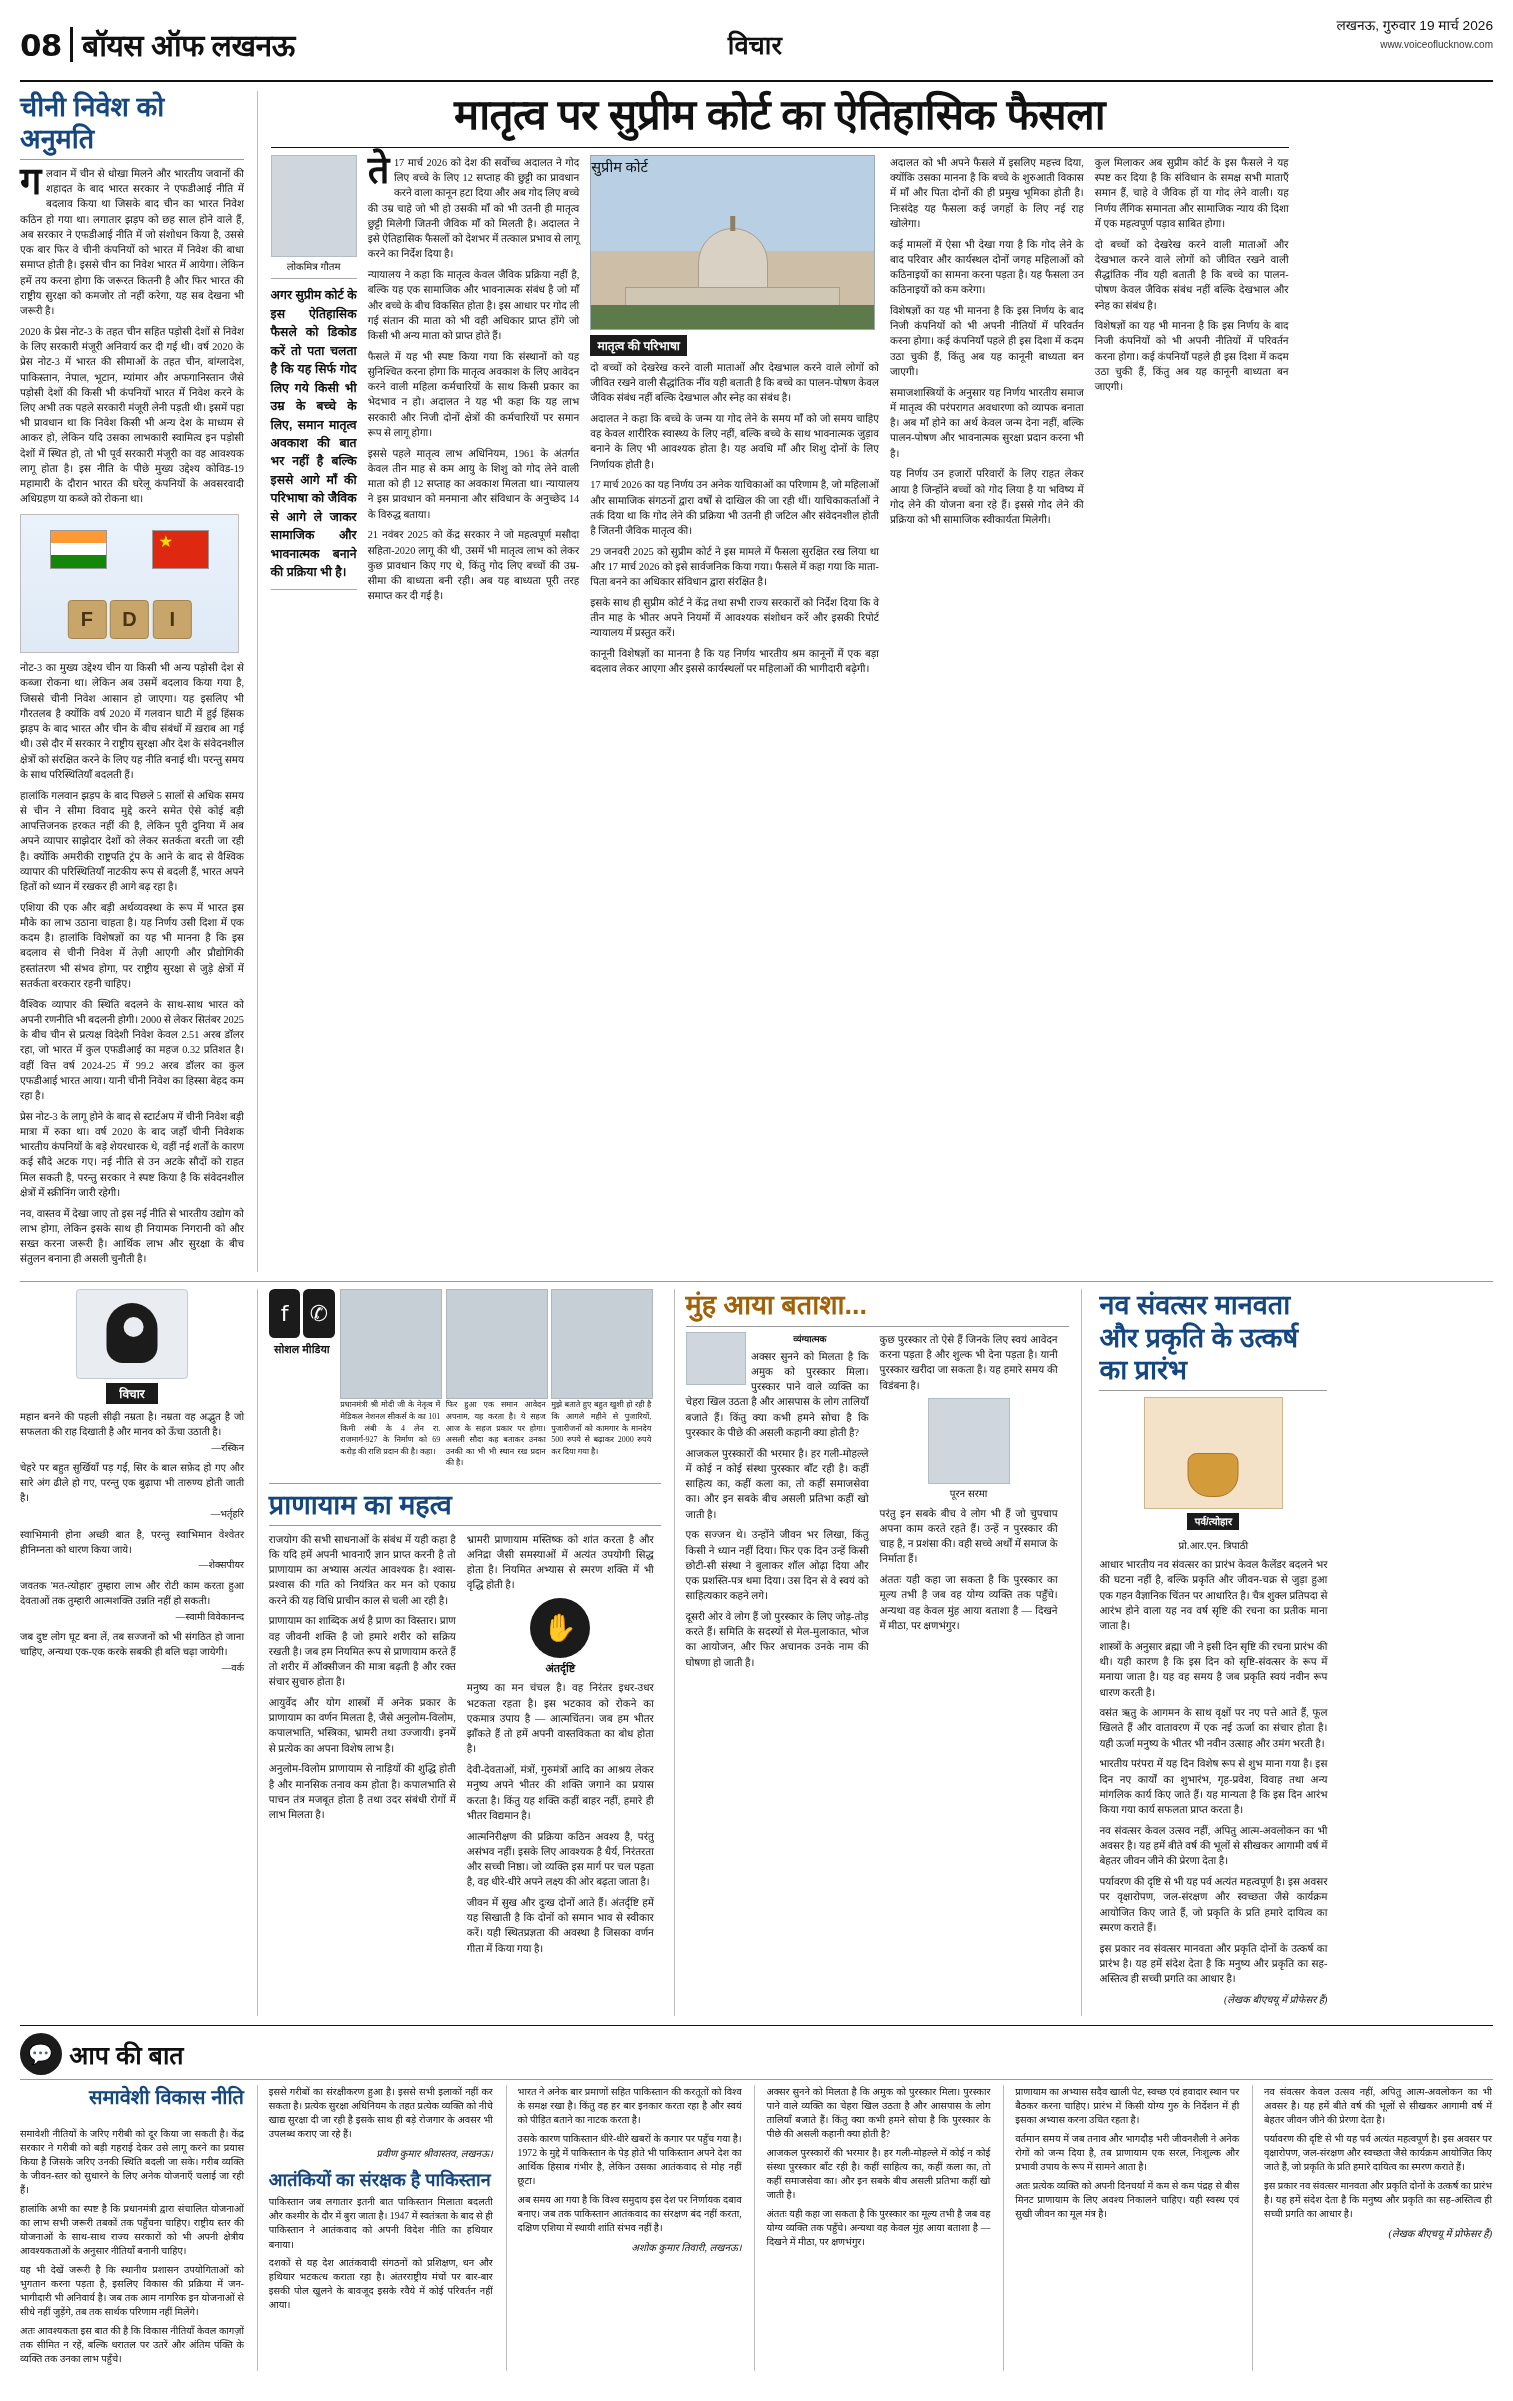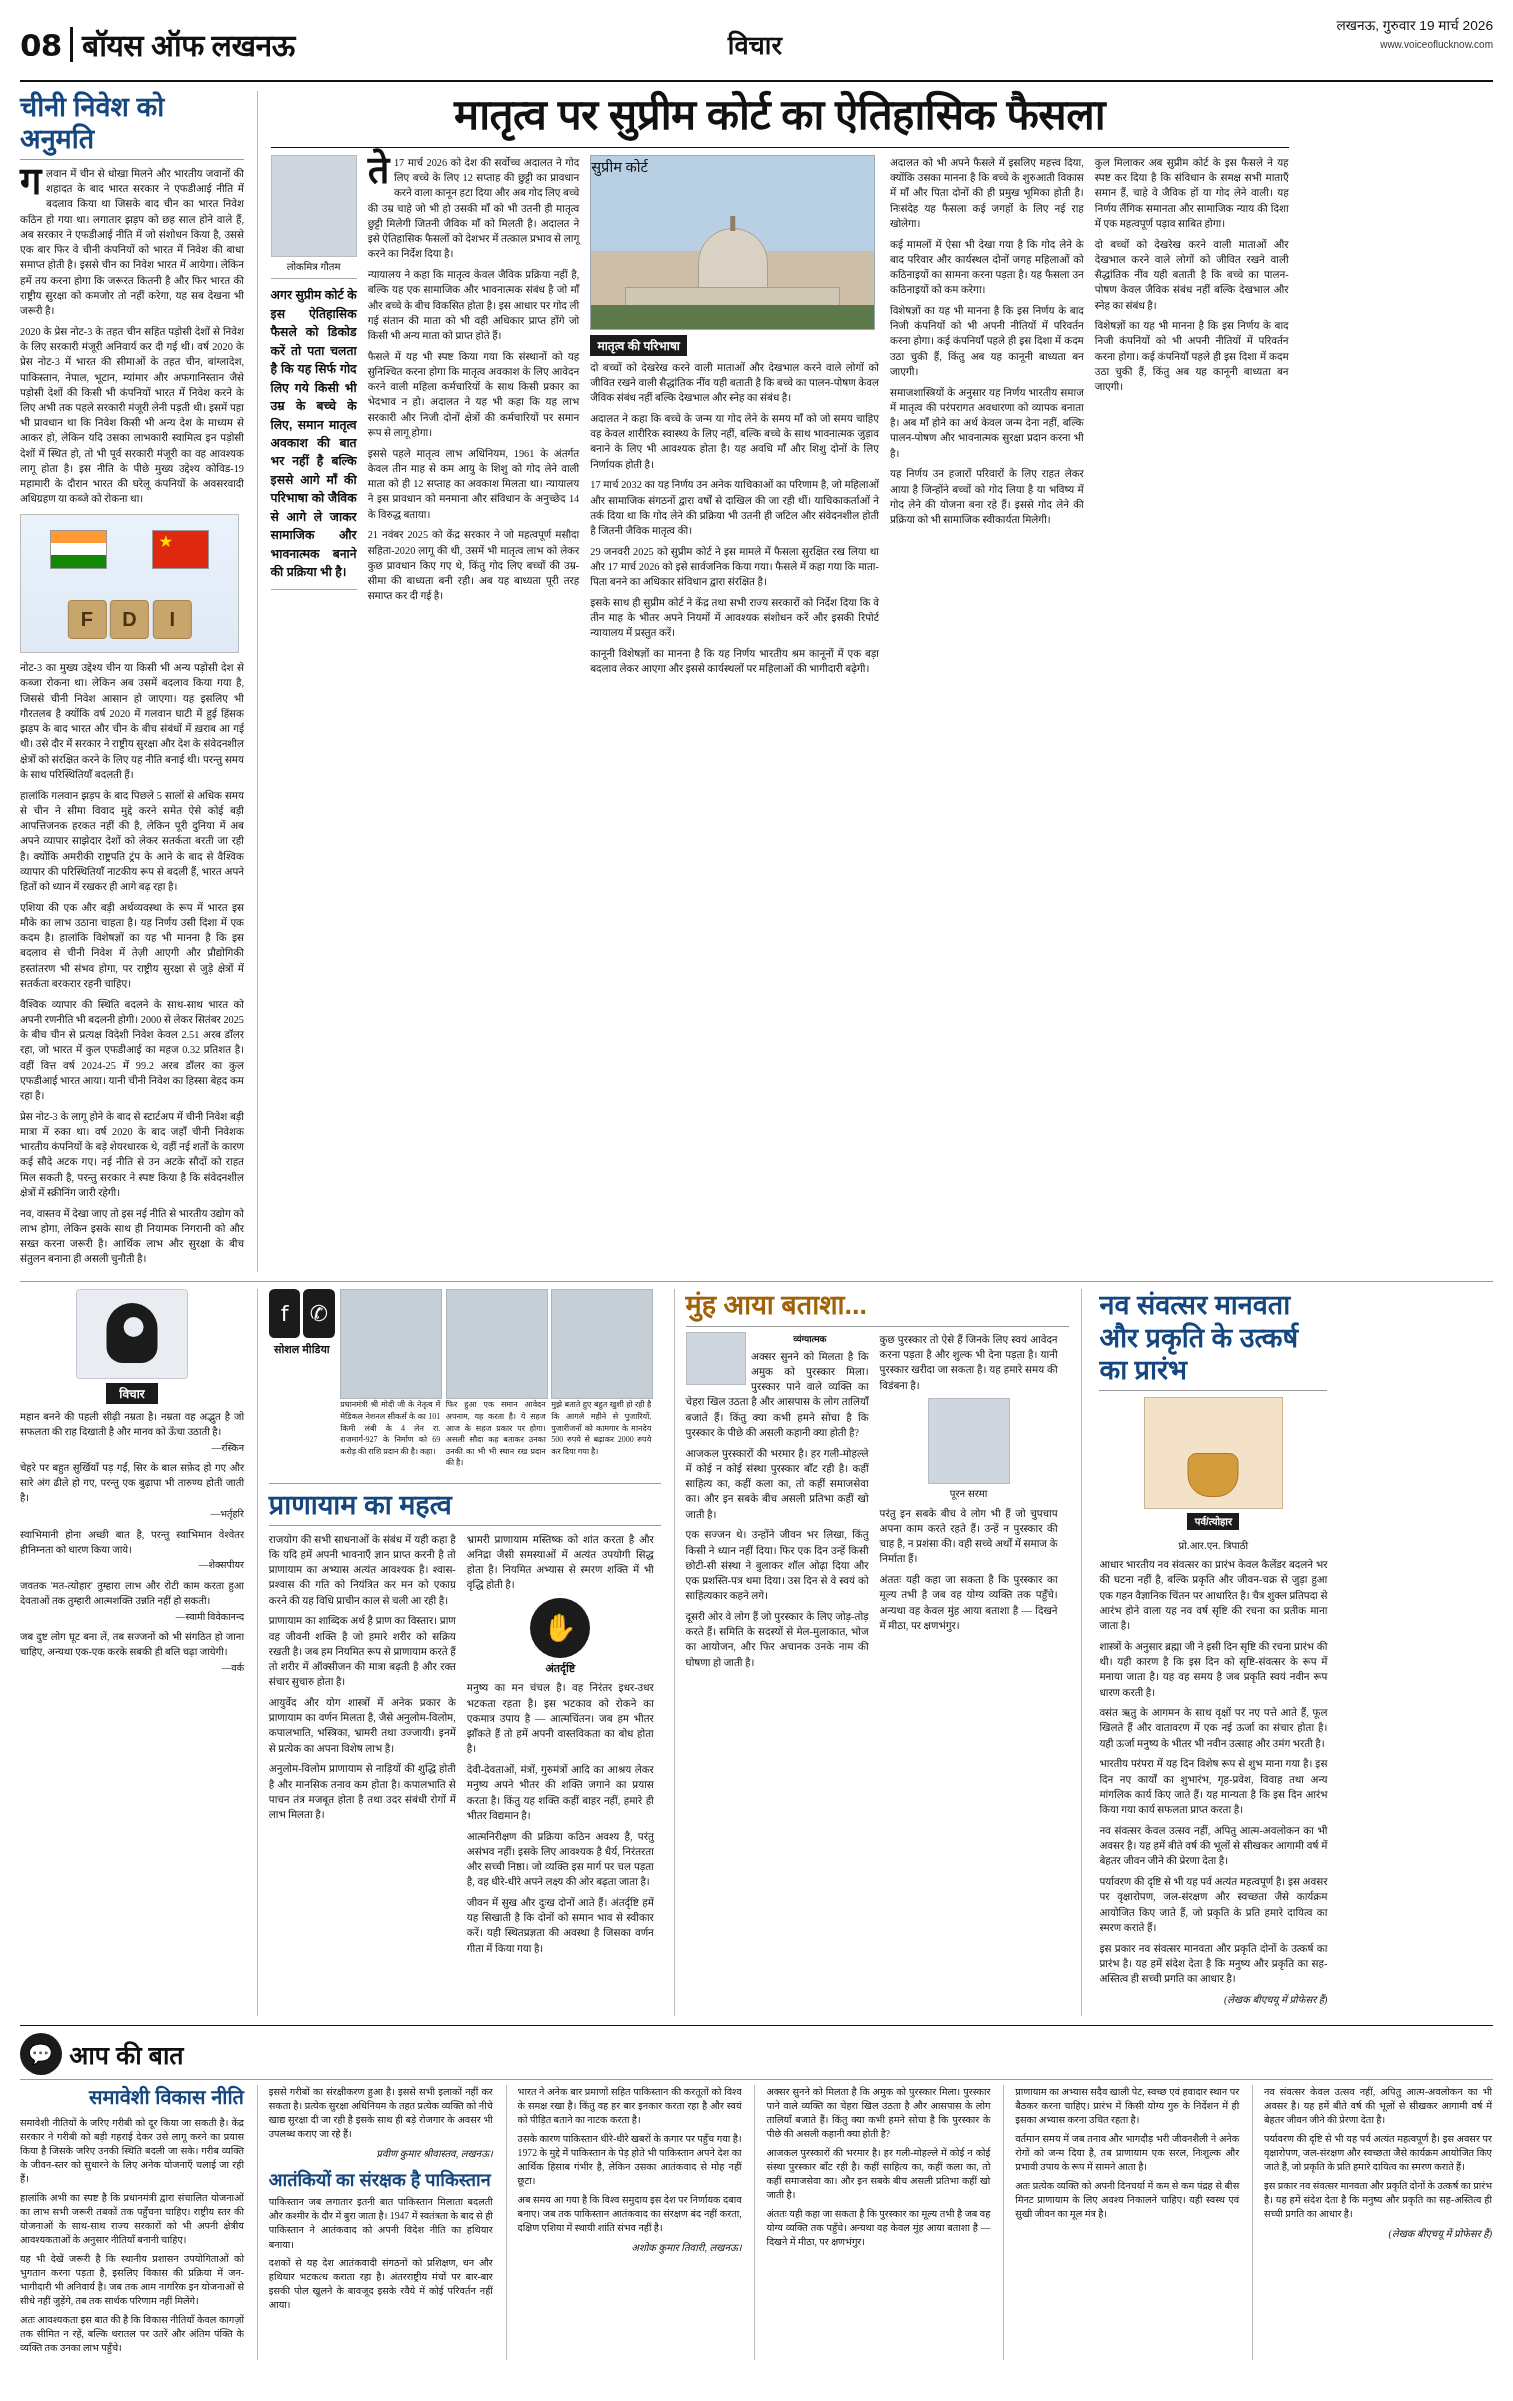--- a/index.html
+++ b/index.html
@@ -230,21 +230,21 @@
               <div class="sc-dome"></div>
               <div class="sc-base"></div>
               <div class="sc-trees"></div>
               <div class="cap">सुप्रीम कोर्ट</div>
             </div>
             <div style="margin-top:5.5px;">
               <span class="inset-title">मातृत्व की परिभाषा</span>
             </div>
             <p class="body">दो बच्चों को देखरेख करने वाली माताओं और देखभाल करने वाले लोगों को जीवित रखने वाली सैद्धांतिक नींव यही बताती है कि बच्चे का पालन-पोषण केवल जैविक संबंध नहीं बल्कि देखभाल और स्नेह का संबंध है।</p>
             <p class="body">अदालत ने कहा कि बच्चे के जन्म या गोद लेने के समय माँ को जो समय चाहिए वह केवल शारीरिक स्वास्थ्य के लिए नहीं, बल्कि बच्चे के साथ भावनात्मक जुड़ाव बनाने के लिए भी आवश्यक होता है। यह अवधि माँ और शिशु दोनों के लिए निर्णायक होती है।</p>
-            <p class="body">17 मार्च 2032 का यह निर्णय उन अनेक याचिकाओं का परिणाम है, जो महिलाओं और सामाजिक संगठनों द्वारा वर्षों से दाखिल की जा रही थीं। याचिकाकर्ताओं ने तर्क दिया था कि गोद लेने की प्रक्रिया भी उतनी ही जटिल और संवेदनशील होती है जितनी जैविक मातृत्व की।</p>
+            <p class="body">17 मार्च 2026 का यह निर्णय उन अनेक याचिकाओं का परिणाम है, जो महिलाओं और सामाजिक संगठनों द्वारा वर्षों से दाखिल की जा रही थीं। याचिकाकर्ताओं ने तर्क दिया था कि गोद लेने की प्रक्रिया भी उतनी ही जटिल और संवेदनशील होती है जितनी जैविक मातृत्व की।</p>
             <p class="body">29 जनवरी 2025 को सुप्रीम कोर्ट ने इस मामले में फैसला सुरक्षित रख लिया था और 17 मार्च 2026 को इसे सार्वजनिक किया गया। फैसले में कहा गया कि माता-पिता बनने का अधिकार संविधान द्वारा संरक्षित है।</p>
             <p class="body">इसके साथ ही सुप्रीम कोर्ट ने केंद्र तथा सभी राज्य सरकारों को निर्देश दिया कि वे तीन माह के भीतर अपने नियमों में आवश्यक संशोधन करें और इसकी रिपोर्ट न्यायालय में प्रस्तुत करें।</p>
             <p class="body">कानूनी विशेषज्ञों का मानना है कि यह निर्णय भारतीय श्रम कानूनों में एक बड़ा बदलाव लेकर आएगा और इससे कार्यस्थलों पर महिलाओं की भागीदारी बढ़ेगी।</p>
           </div>
 
           <div style="width:196px;">
             <p class="body">अदालत को भी अपने फैसले में इसलिए महत्त्व दिया, क्योंकि उसका मानना है कि बच्चे के शुरुआती विकास में माँ और पिता दोनों की ही प्रमुख भूमिका होती है। निःसंदेह यह फैसला कई जगहों के लिए नई राह खोलेगा।</p>
             <p class="body">कई मामलों में ऐसा भी देखा गया है कि गोद लेने के बाद परिवार और कार्यस्थल दोनों जगह महिलाओं को कठिनाइयों का सामना करना पड़ता है। यह फैसला उन कठिनाइयों को कम करेगा।</p>
             <p class="body">विशेषज्ञों का यह भी मानना है कि इस निर्णय के बाद निजी कंपनियों को भी अपनी नीतियों में परिवर्तन करना होगा। कई कंपनियाँ पहले ही इस दिशा में कदम उठा चुकी हैं, किंतु अब यह कानूनी बाध्यता बन जाएगी।</p>
             <p class="body">समाजशास्त्रियों के अनुसार यह निर्णय भारतीय समाज में मातृत्व की परंपरागत अवधारणा को व्यापक बनाता है। अब माँ होने का अर्थ केवल जन्म देना नहीं, बल्कि पालन-पोषण और भावनात्मक सुरक्षा प्रदान करना भी है।</p>
@@ -376,21 +376,21 @@
     <div>
       <div style="display:flex;align-items:center;gap:7.3px;margin-bottom:3.7px;">
         <div class="speech-ic">💬</div>
         <div class="sub-head">आप की बात</div>
       </div>
       <div style="border-bottom:0.9px solid #999;margin:0 0 5.5px 0;"></div>
 
       <div class="colwrap">
         <div style="width:224px;">
           <div class="col-head col-head-blue" style="font-size:20px;text-align:right;">समावेशी विकास नीति</div>
-          <p class="tiny" style="margin-top:7px;">समावेशी नीतियों के जरिए गरीबी को दूर किया जा सकती है। केंद्र सरकार ने गरीबी को बड़ी गहराई देकर उसे लागू करने का प्रयास किया है जिसके जरिए उनकी स्थिति बदली जा सके। गरीब व्यक्ति के जीवन-स्तर को सुधारने के लिए अनेक योजनाएँ चलाई जा रही हैं।</p>
+          <p class="tiny" style="margin-top:18px;">समावेशी नीतियों के जरिए गरीबी को दूर किया जा सकती है। केंद्र सरकार ने गरीबी को बड़ी गहराई देकर उसे लागू करने का प्रयास किया है जिसके जरिए उनकी स्थिति बदली जा सके। गरीब व्यक्ति के जीवन-स्तर को सुधारने के लिए अनेक योजनाएँ चलाई जा रही हैं।</p>
           <p class="tiny">हालांकि अभी का स्पष्ट है कि प्रधानमंत्री द्वारा संचालित योजनाओं का लाभ सभी जरूरी तबकों तक पहुँचना चाहिए। राष्ट्रीय स्तर की योजनाओं के साथ-साथ राज्य सरकारों को भी अपनी क्षेत्रीय आवश्यकताओं के अनुसार नीतियाँ बनानी चाहिए।</p>
           <p class="tiny">यह भी देखें जरूरी है कि स्थानीय प्रशासन उपयोगिताओं को भुगतान करना पड़ता है, इसलिए विकास की प्रक्रिया में जन-भागीदारी भी अनिवार्य है। जब तक आम नागरिक इन योजनाओं से सीधे नहीं जुड़ेंगे, तब तक सार्थक परिणाम नहीं मिलेंगे।</p>
           <p class="tiny">अतः आवश्यकता इस बात की है कि विकास नीतियाँ केवल कागज़ों तक सीमित न रहें, बल्कि धरातल पर उतरें और अंतिम पंक्ति के व्यक्ति तक उनका लाभ पहुँचे।</p>
         </div>
 
         <div style="width:224px;border-left:0.9px solid #bbb;padding-left:11px;">
           <p class="tiny">इससे गरीबों का संरक्षीकरण हुआ है। इससे सभी इलाकों नहीं कर सकता है। प्रत्येक सुरक्षा अधिनियम के तहत प्रत्येक व्यक्ति को नीचे खाद्य सुरक्षा दी जा रही है इसके साथ ही बड़े रोजगार के अवसर भी उपलब्ध कराए जा रहे हैं।</p>
           <p class="byline">प्रवीण कुमार श्रीवास्तव, लखनऊ।</p>
           <div class="col-head col-head-blue" style="font-size:18px;margin-top:5.5px;">आतंकियों का संरक्षक है पाकिस्तान</div>
           <p class="tiny" style="margin-top:3.7px;">पाकिस्तान जब लगातार इतनी बात पाकिस्तान मिलाता बदलती और कश्मीर के दौर में बुरा जाता है। 1947 में स्वतंत्रता के बाद से ही पाकिस्तान ने आतंकवाद को अपनी विदेश नीति का हथियार बनाया।</p>

